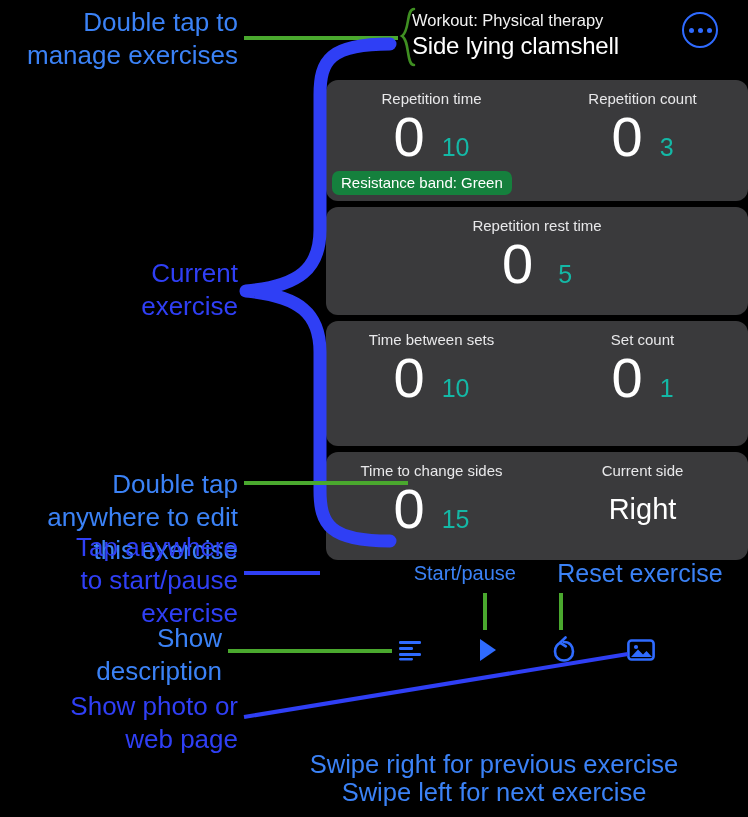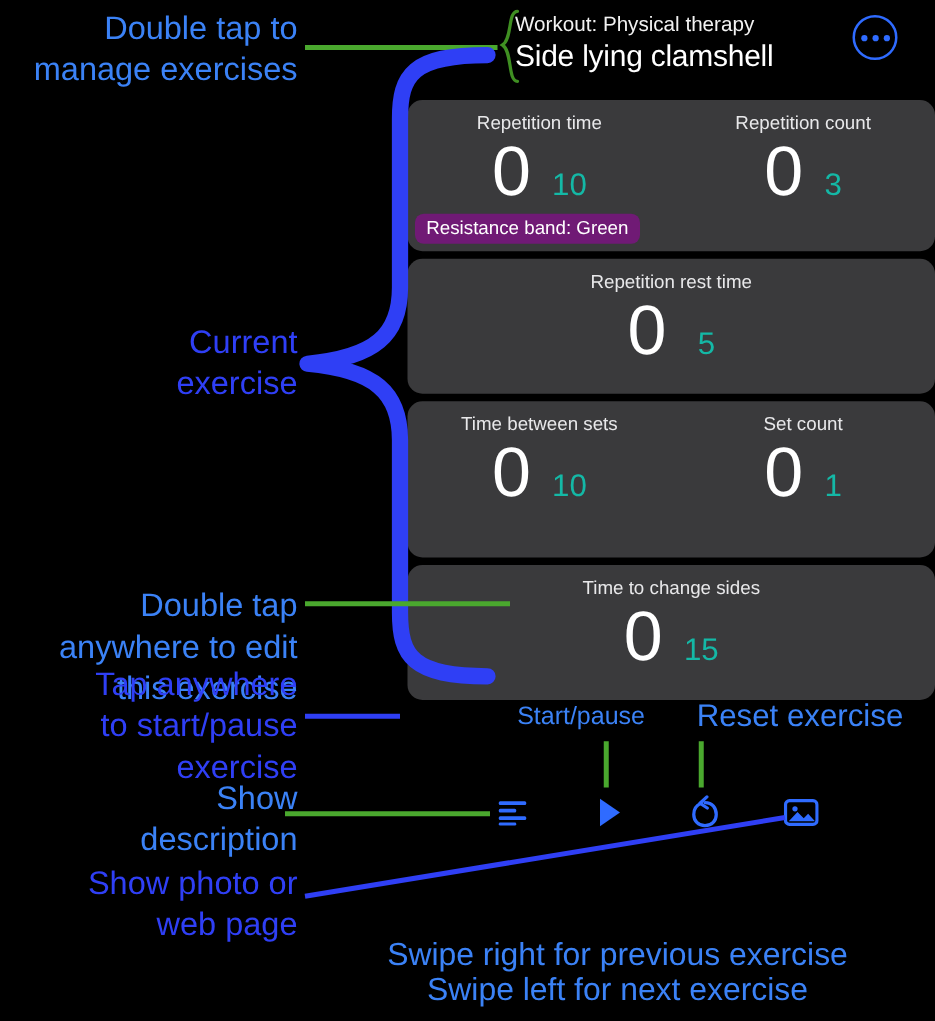--- a/index.html
+++ b/index.html
@@ -141,21 +141,21 @@
     line-height: 56px;
     color: #ffffff;
     font-weight: 400;
   }
   .value-row.single { gap: 26px; }
 
   .band-pill {
     position: absolute;
     left: 6px;
     bottom: 6px;
-    background: #701a75;
+    background: #15803d;
     border-radius: 7px;
     padding: 2px 9px 3px 9px;
     font-size: 15px;
     color: #ffffff;
     line-height: 19px;
     white-space: nowrap;
   }
 
   
   .toolbar {
@@ -188,21 +188,21 @@
   }
   .ann.green { color: #3b82f6; }
   .ann.blue  { color: #2f3ff5; }
   .ann.r { text-align: right; }
   .ann.c { text-align: center; }
 
   #ann-manage       { left: 0;   top: 6px;   width: 238px; font-size: 26px; text-align: right; }
   #ann-current      { left: 30px; top: 257px; width: 208px; font-size: 26px; text-align: right; }
   #ann-edit         { left: 0;   top: 440px; width: 238px; font-size: 26px; text-align: right; margin-top: 28px; }
   #ann-startpause   { left: 0;   top: 531px; width: 238px; font-size: 26px; text-align: right; }
-  #ann-showdesc     { left: 16px;   top: 622px; width: 222px; font-size: 26px; text-align: right; }
+  #ann-showdesc     { left: 0;   top: 622px; width: 222px; font-size: 26px; text-align: right; }
   #ann-showphoto    { left: 0;   top: 690px; width: 238px; font-size: 26px; text-align: right; }
   #ann-tool-start   { left: 358px; top: 558px; width: 158px; font-size: 20px; text-align: right; line-height: 30px; }
   #ann-tool-reset   { left: 540px; top: 558px; width: 200px; font-size: 25px; text-align: center; line-height: 30px; }
   #ann-swipe        { left: 240px; top: 750px; width: 508px; font-size: 25.5px; text-align: center; line-height: 28px; }
 </style>
 </head>
 <body>
 
 <svg id="overlay" viewBox="0 0 748 817">
 
@@ -326,20 +326,26 @@
 
     <div class="card" style="height:108px">
       <div class="card-cols">
         <div class="card-col">
           <div class="col-label">Time to change sides</div>
           <div class="value-row">
             <div class="value-big">0</div>
             <div class="value-small">15</div>
           </div>
         </div>
+        <div class="card-col">
+          <div class="col-label">Current side</div>
+          <div class="value-row">
+            <div class="value-text">Right</div>
+          </div>
+        </div>
       </div>
     </div>
 
   </div>
 
   <div class="toolbar">
 
     <div class="tool-btn" id="btn-description">
       <svg width="24" height="22" viewBox="0 0 24 22">
         <rect x="1" y="2" width="22" height="3" rx="1.2" fill="#2f6bff"></rect>

